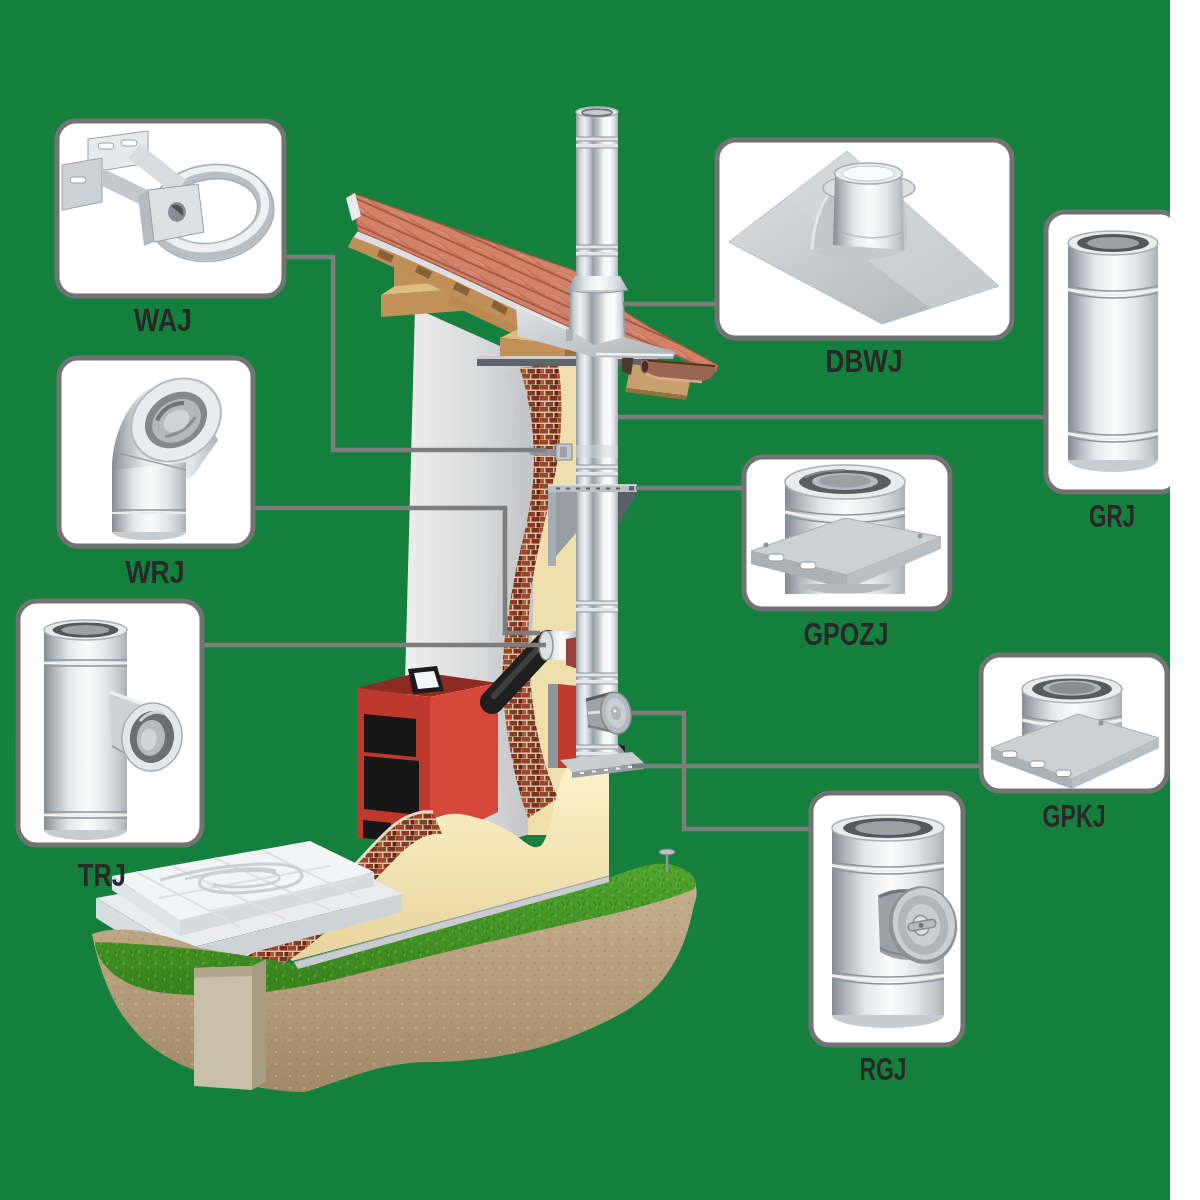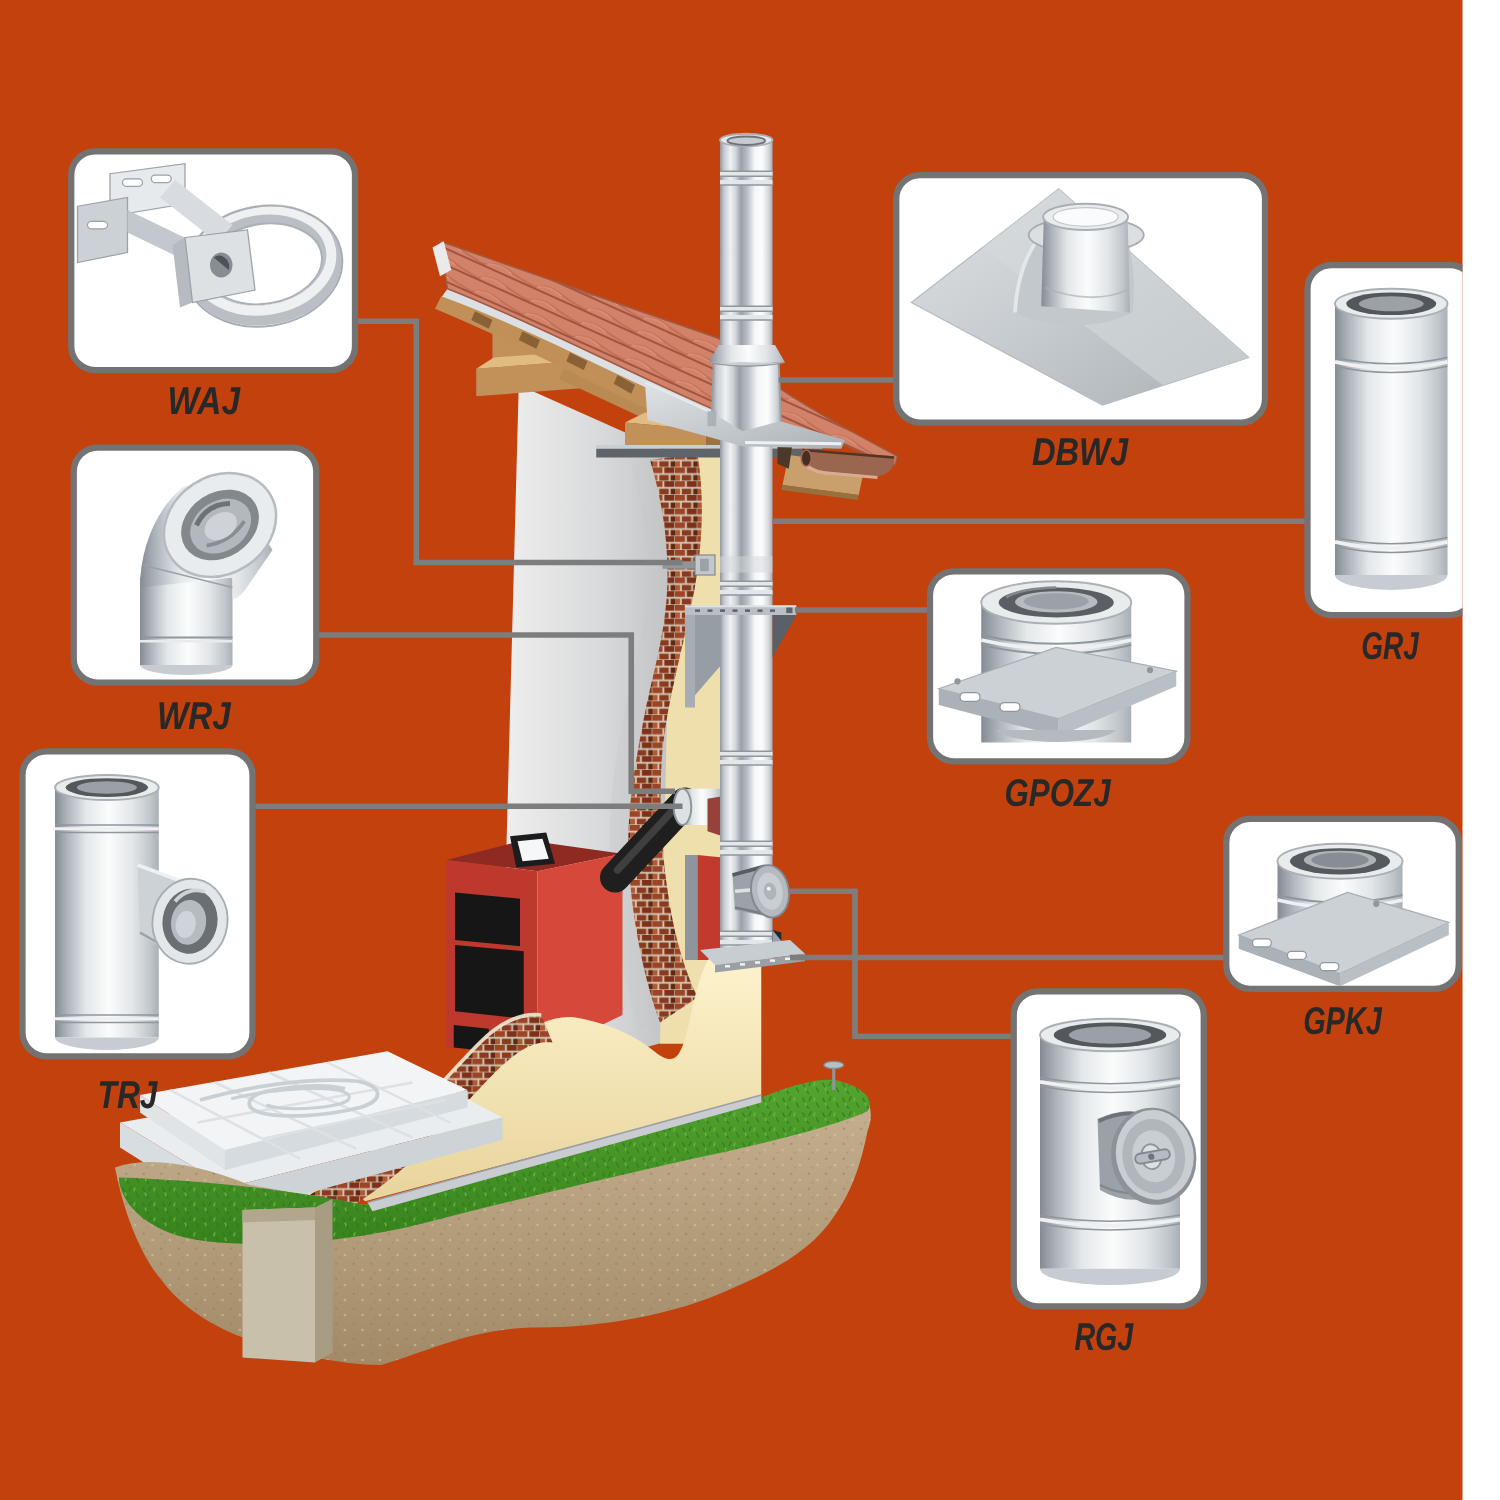--- a/index.html
+++ b/index.html
@@ -1,16 +1,16 @@
 <!DOCTYPE html>
 <html><head>
 <meta charset="utf-8">
 <style>
 html,body{margin:0;padding:0;background:#ffffff;}
-#wrap{width:1170px;height:1200px;position:relative;overflow:hidden;background:#c2410c;font-style:italic;}
+#wrap{width:1170px;height:1200px;position:relative;overflow:hidden;background:#15803d;}
 text{font-family:"Liberation Sans",sans-serif;font-weight:bold;fill:#282828;}
 </style>
 </head>
 <body>
 <div id="wrap">
 <svg width="1200" height="1200" viewBox="0 0 1200 1200" xmlns="http://www.w3.org/2000/svg">
 <defs>
 <linearGradient id="pipeG" x1="0" y1="0" x2="1" y2="0">
  <stop offset="0" stop-color="#8e959c"></stop>
  <stop offset="0.08" stop-color="#c6ccd1"></stop>

